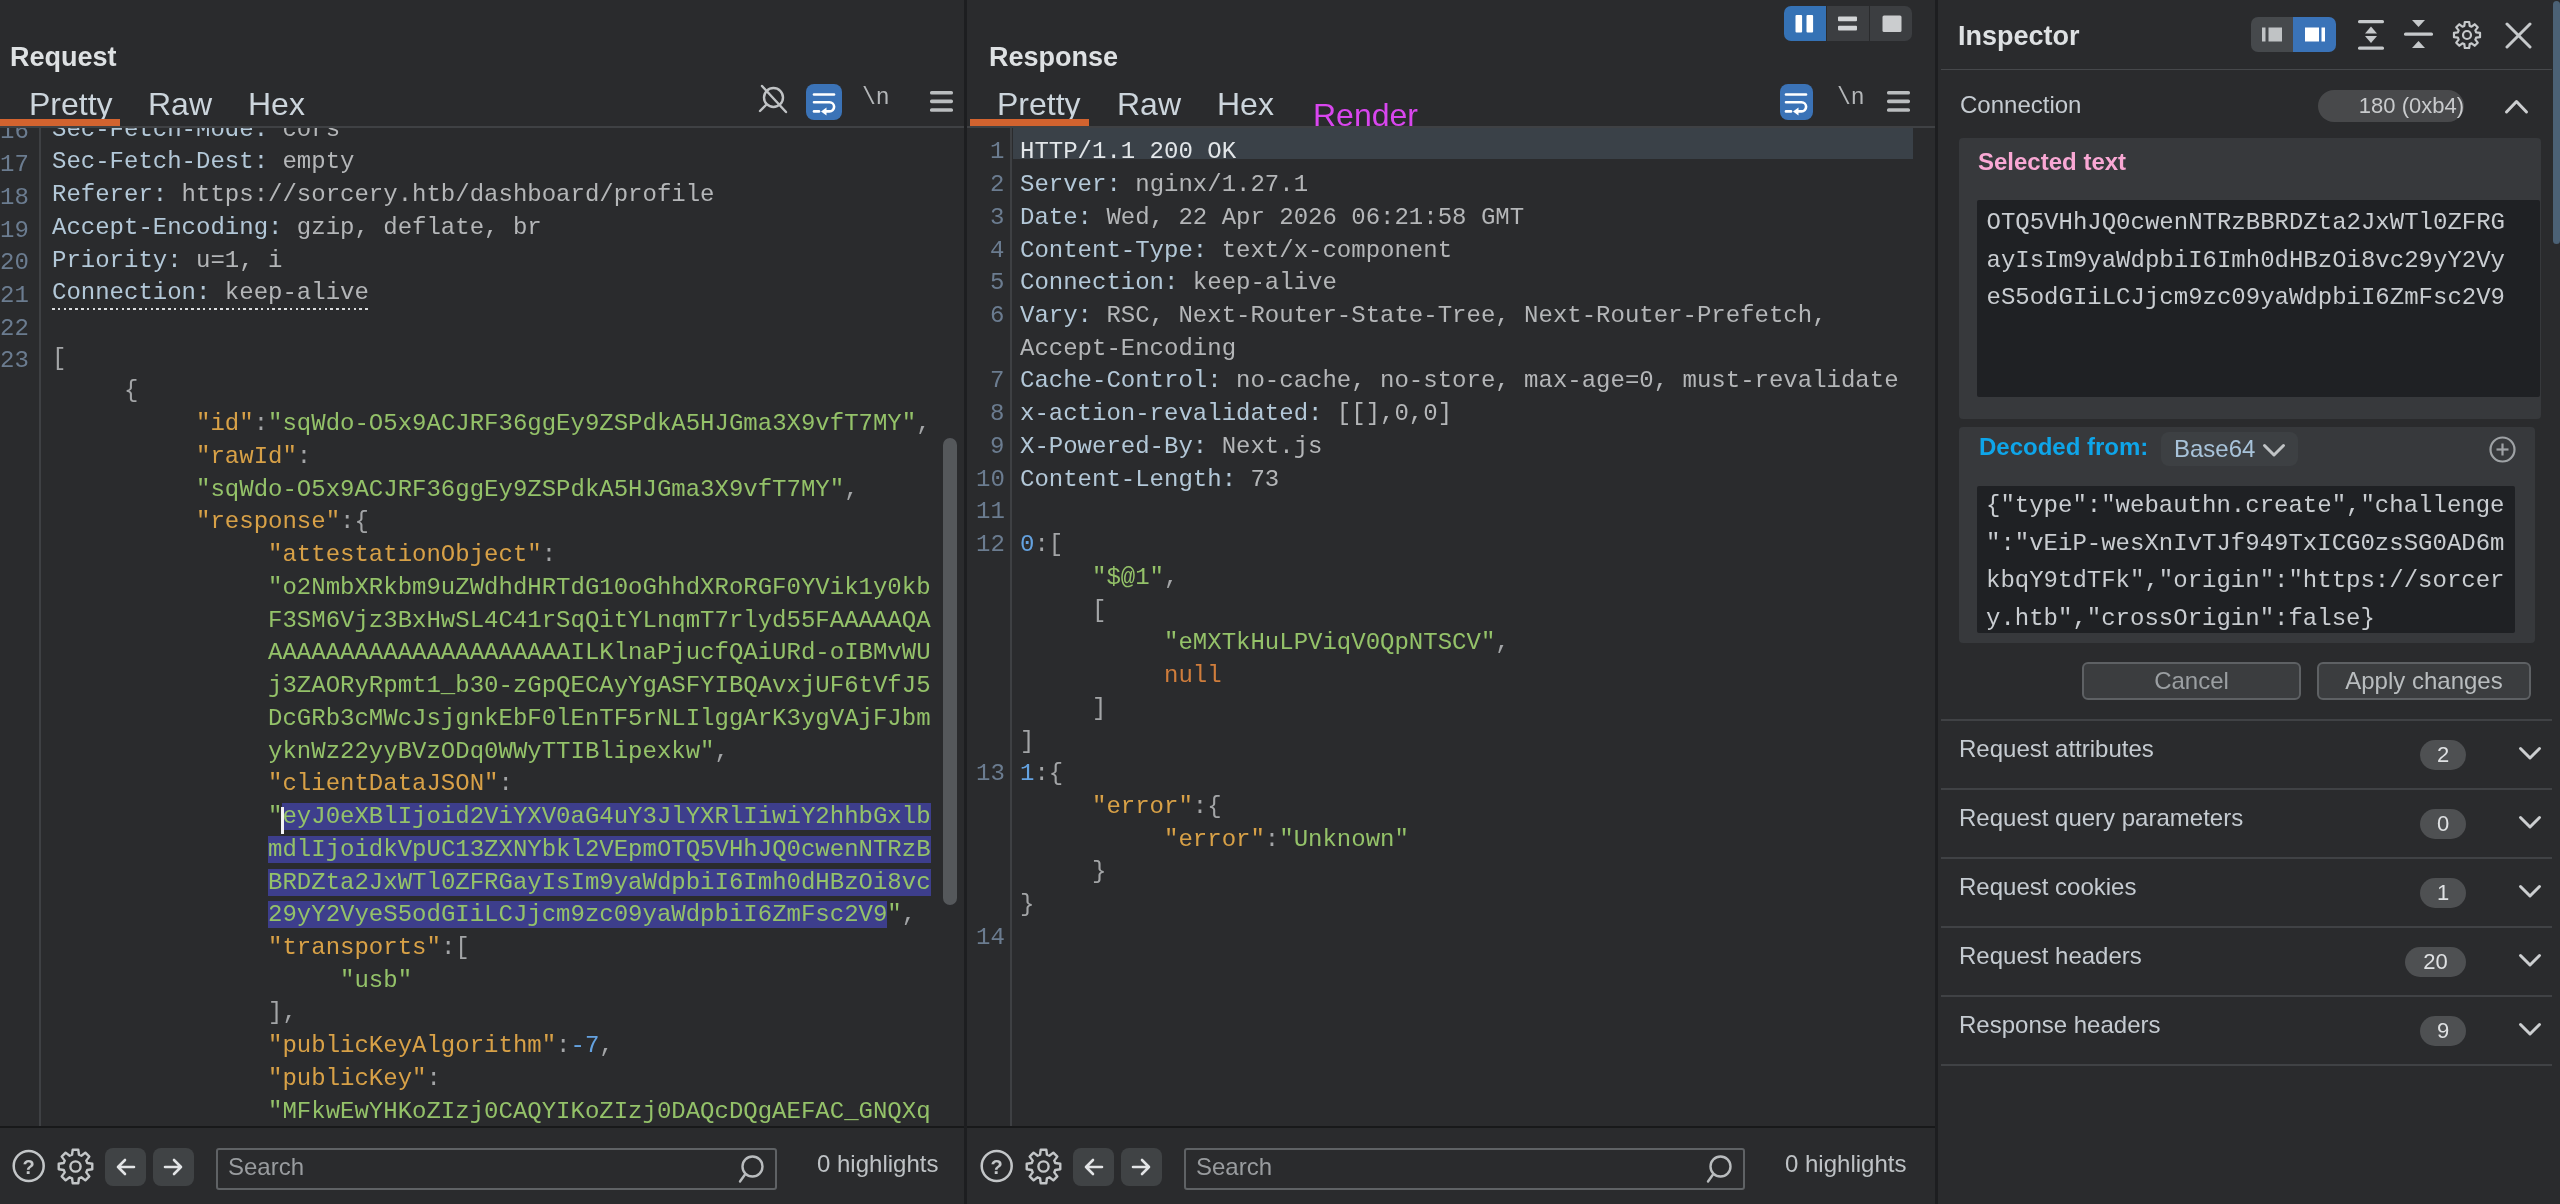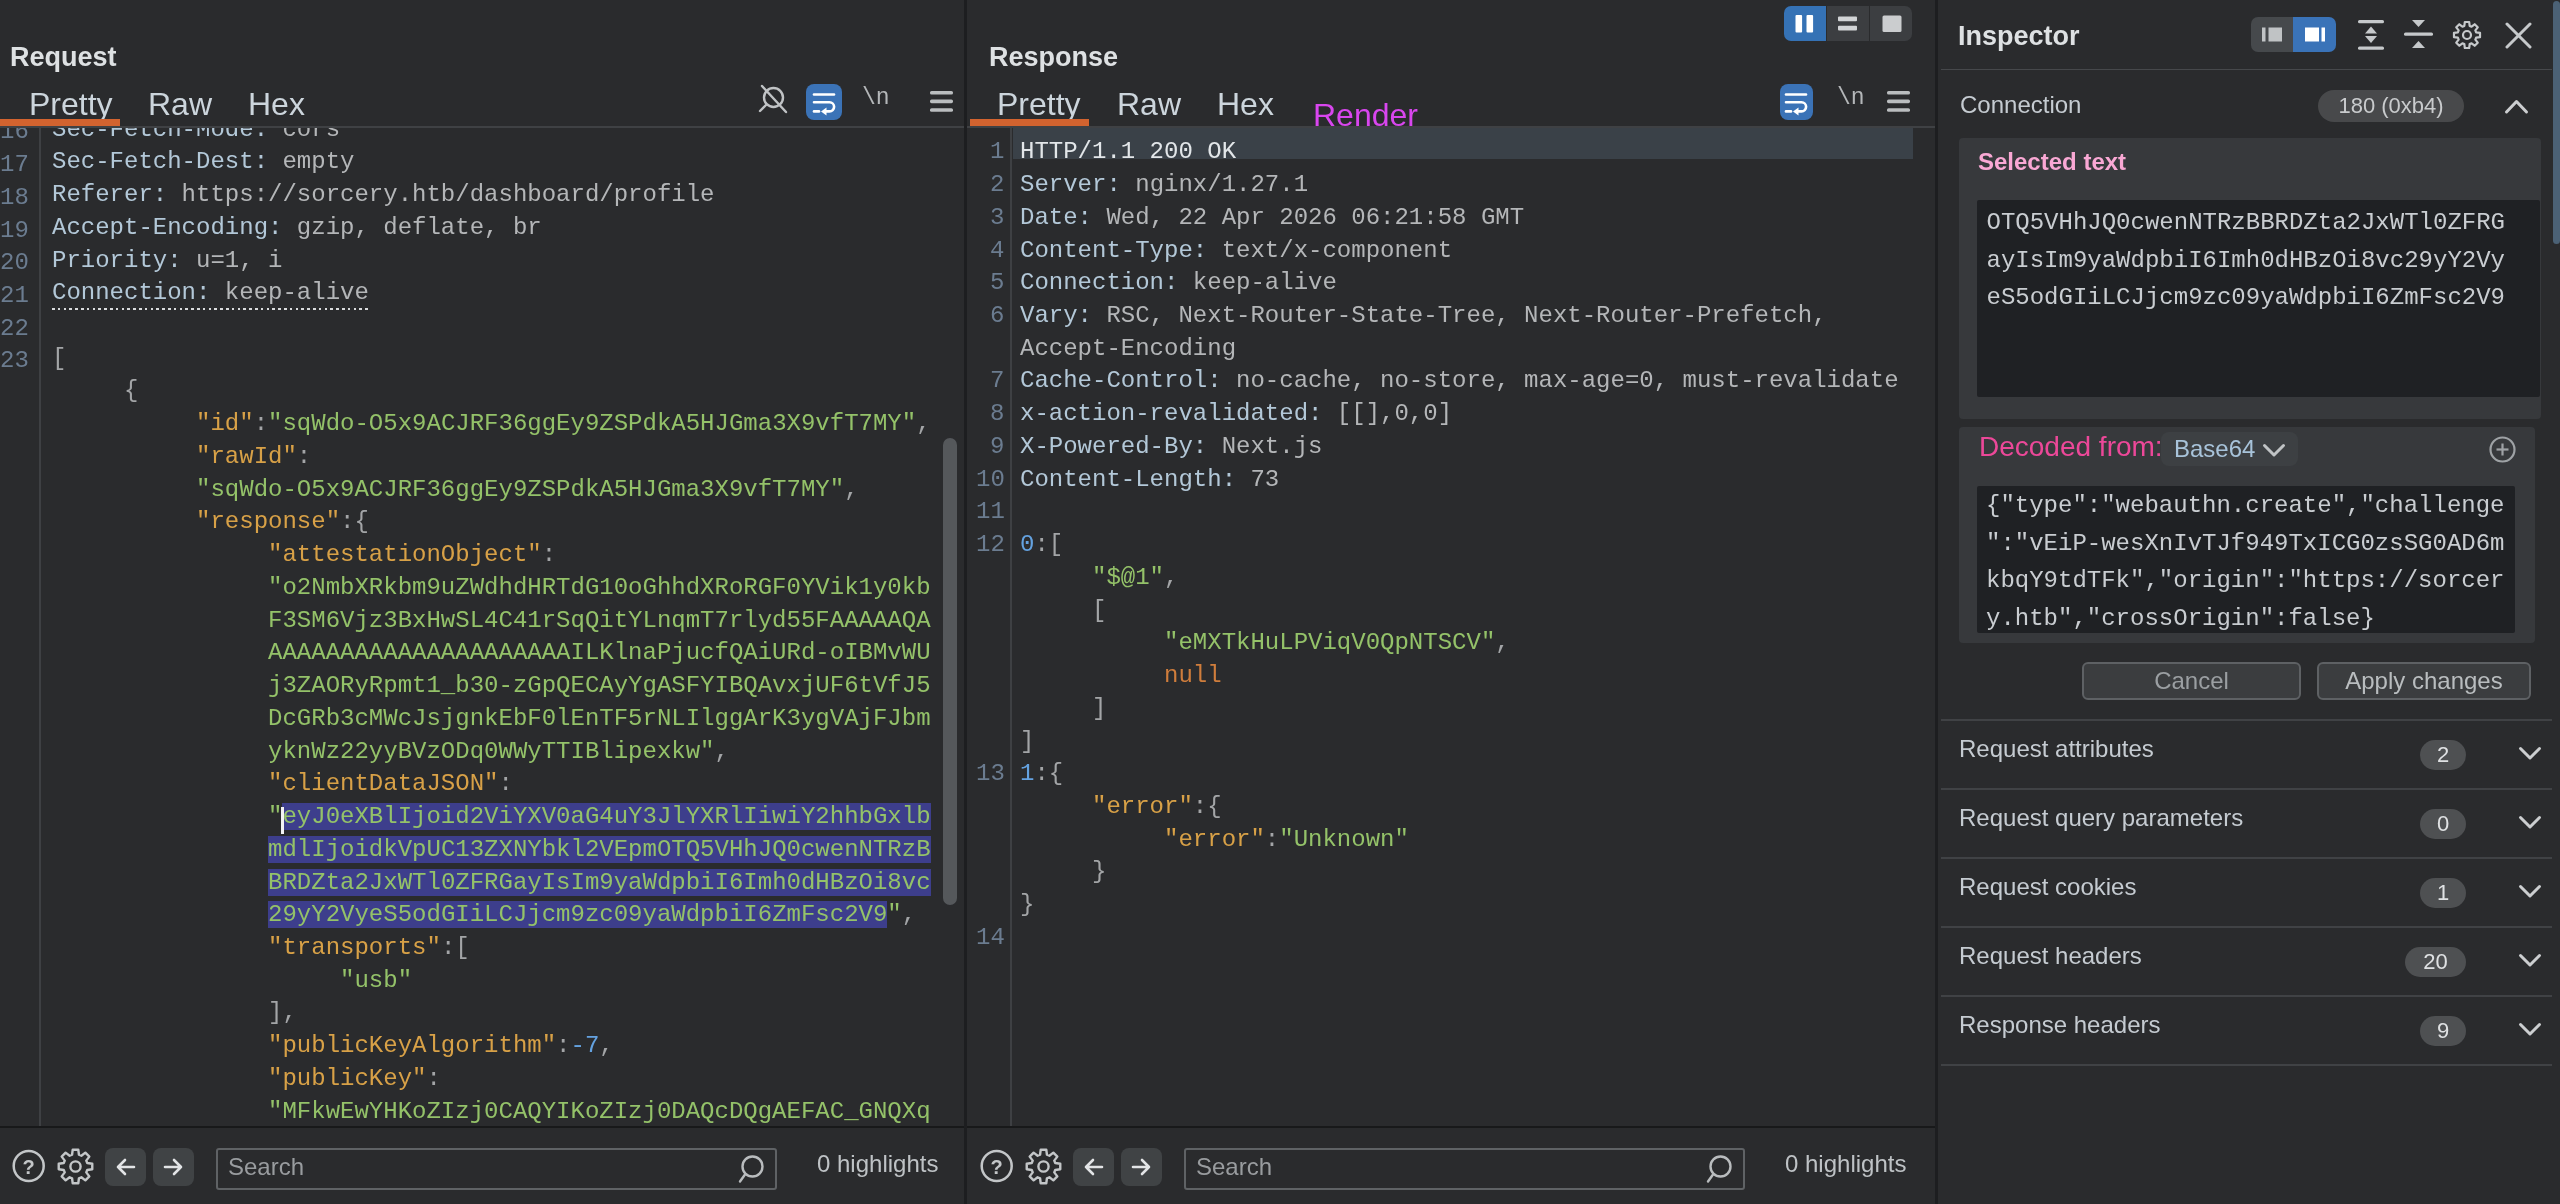--- a/index.html
+++ b/index.html
@@ -15,21 +15,21 @@
 .hv{color:#b4b6b8}
 .hl{color:#e2e6e9}
 .k{color:#d8a147}
 .s{color:#94c269}
 .n{color:#64a2e0}
 .nu{color:#cf7d3c}
 .p{color:#a3a5a7}
 .sel{background:#3d3e8c}
 .title{font-weight:bold;font-size:27px;line-height:27px;color:#dee1e3}
 .tab{font-size:32px;line-height:24px;color:#ccd5dc}
-.pillbig{background:#48494b;border-radius:16px;color:#c9cbcd;font-size:22px;text-align:center}
+.pillbig{background:#48494b;border-radius:16px;color:#c9cbcd;font-size:22px;text-align:right}
 .pill{background:#4e5052;border-radius:15px;color:#dfe1e3;font-size:22px;text-align:center}
 .card{background:#37393c;border-radius:4px}
 .dbox{background:#1f2124;border-radius:2px}
 .dboxtext{font:24px/37.5px "Liberation Mono",monospace;color:#c9cdd1;white-space:pre}
 .btn{background:#3b3d3f;border:2px solid #5e6164;border-radius:6px;font-size:24px;
      text-align:center;line-height:34px}
 .seclabel{font-size:24px;line-height:24px;color:#c5cbd1}
 </style></head>
 <body>
 <div class="abs" style="left:964px;top:0;width:3px;height:1204px;background:#1d1e20"></div>
@@ -196,21 +196,21 @@
 <div class="abs seclabel" style="left:1960px;top:92.8px">Connection</div>
 <div class="abs pillbig" style="left:2318px;top:90px;width:146px;height:31.5px;line-height:31.5px">180 (0xb4)</div>
 <svg class="abs" style="left:2504px;top:98px" width="25" height="17" viewBox="0 0 25 17">
 <path d="M2.5 14 L12.5 3.5 L22.5 14" fill="none" stroke="#ccced0" stroke-width="3" stroke-linecap="round" stroke-linejoin="round"></path>
 </svg>
 <div class="abs card" style="left:1958.5px;top:137.5px;width:582px;height:281px"></div>
 <div class="abs" style="left:1978px;top:149.5px;font-size:24px;line-height:24px;font-weight:bold;color:#f9a8d4">Selected text</div>
 <div class="abs dbox" style="left:1977px;top:200px;width:563px;height:197px"></div>
 <div class="abs dboxtext" style="left:1986.5px;top:204px"><div>OTQ5VHhJQ0cwenNTRzBBRDZta2JxWTl0ZFRG</div><div>ayIsIm9yaWdpbiI6Imh0dHBzOi8vc29yY2Vy</div><div>eS5odGIiLCJjcm9zc09yaWdpbiI6ZmFsc2V9</div></div>
 <div class="abs card" style="left:1959px;top:427px;width:576px;height:216px"></div>
-<div class="abs" style="left:1979px;top:435px;font-size:28px;line-height:24px;font-weight:normal;color:#ec4899">Decoded from:</div>
+<div class="abs" style="left:1979px;top:435px;font-size:24px;line-height:24px;font-weight:bold;color:#0ea5e9">Decoded from:</div>
 <div class="abs" style="left:2161px;top:432px;width:137px;height:34px;background:#3d4043;border-radius:8px"></div>
 <div class="abs" style="left:2174px;top:437px;font-size:24px;line-height:24px;color:#a8c3da">Base64</div>
 <svg class="abs" style="left:2262px;top:443px" width="24" height="15" viewBox="0 0 24 15">
 <path d="M2.5 2.5 L12 12 L21.5 2.5" fill="none" stroke="#c0c3c5" stroke-width="3" stroke-linecap="round" stroke-linejoin="round"></path>
 </svg>
 <svg class="abs" style="left:2489px;top:436px" width="27" height="27" viewBox="0 0 27 27">
 <circle cx="13.5" cy="13.5" r="12" fill="none" stroke="#9ea2a5" stroke-width="2.2"></circle>
 <line x1="13.5" y1="7.5" x2="13.5" y2="19.5" stroke="#9ea2a5" stroke-width="2.2"></line>
 <line x1="7.5" y1="13.5" x2="19.5" y2="13.5" stroke="#9ea2a5" stroke-width="2.2"></line>
 </svg>

